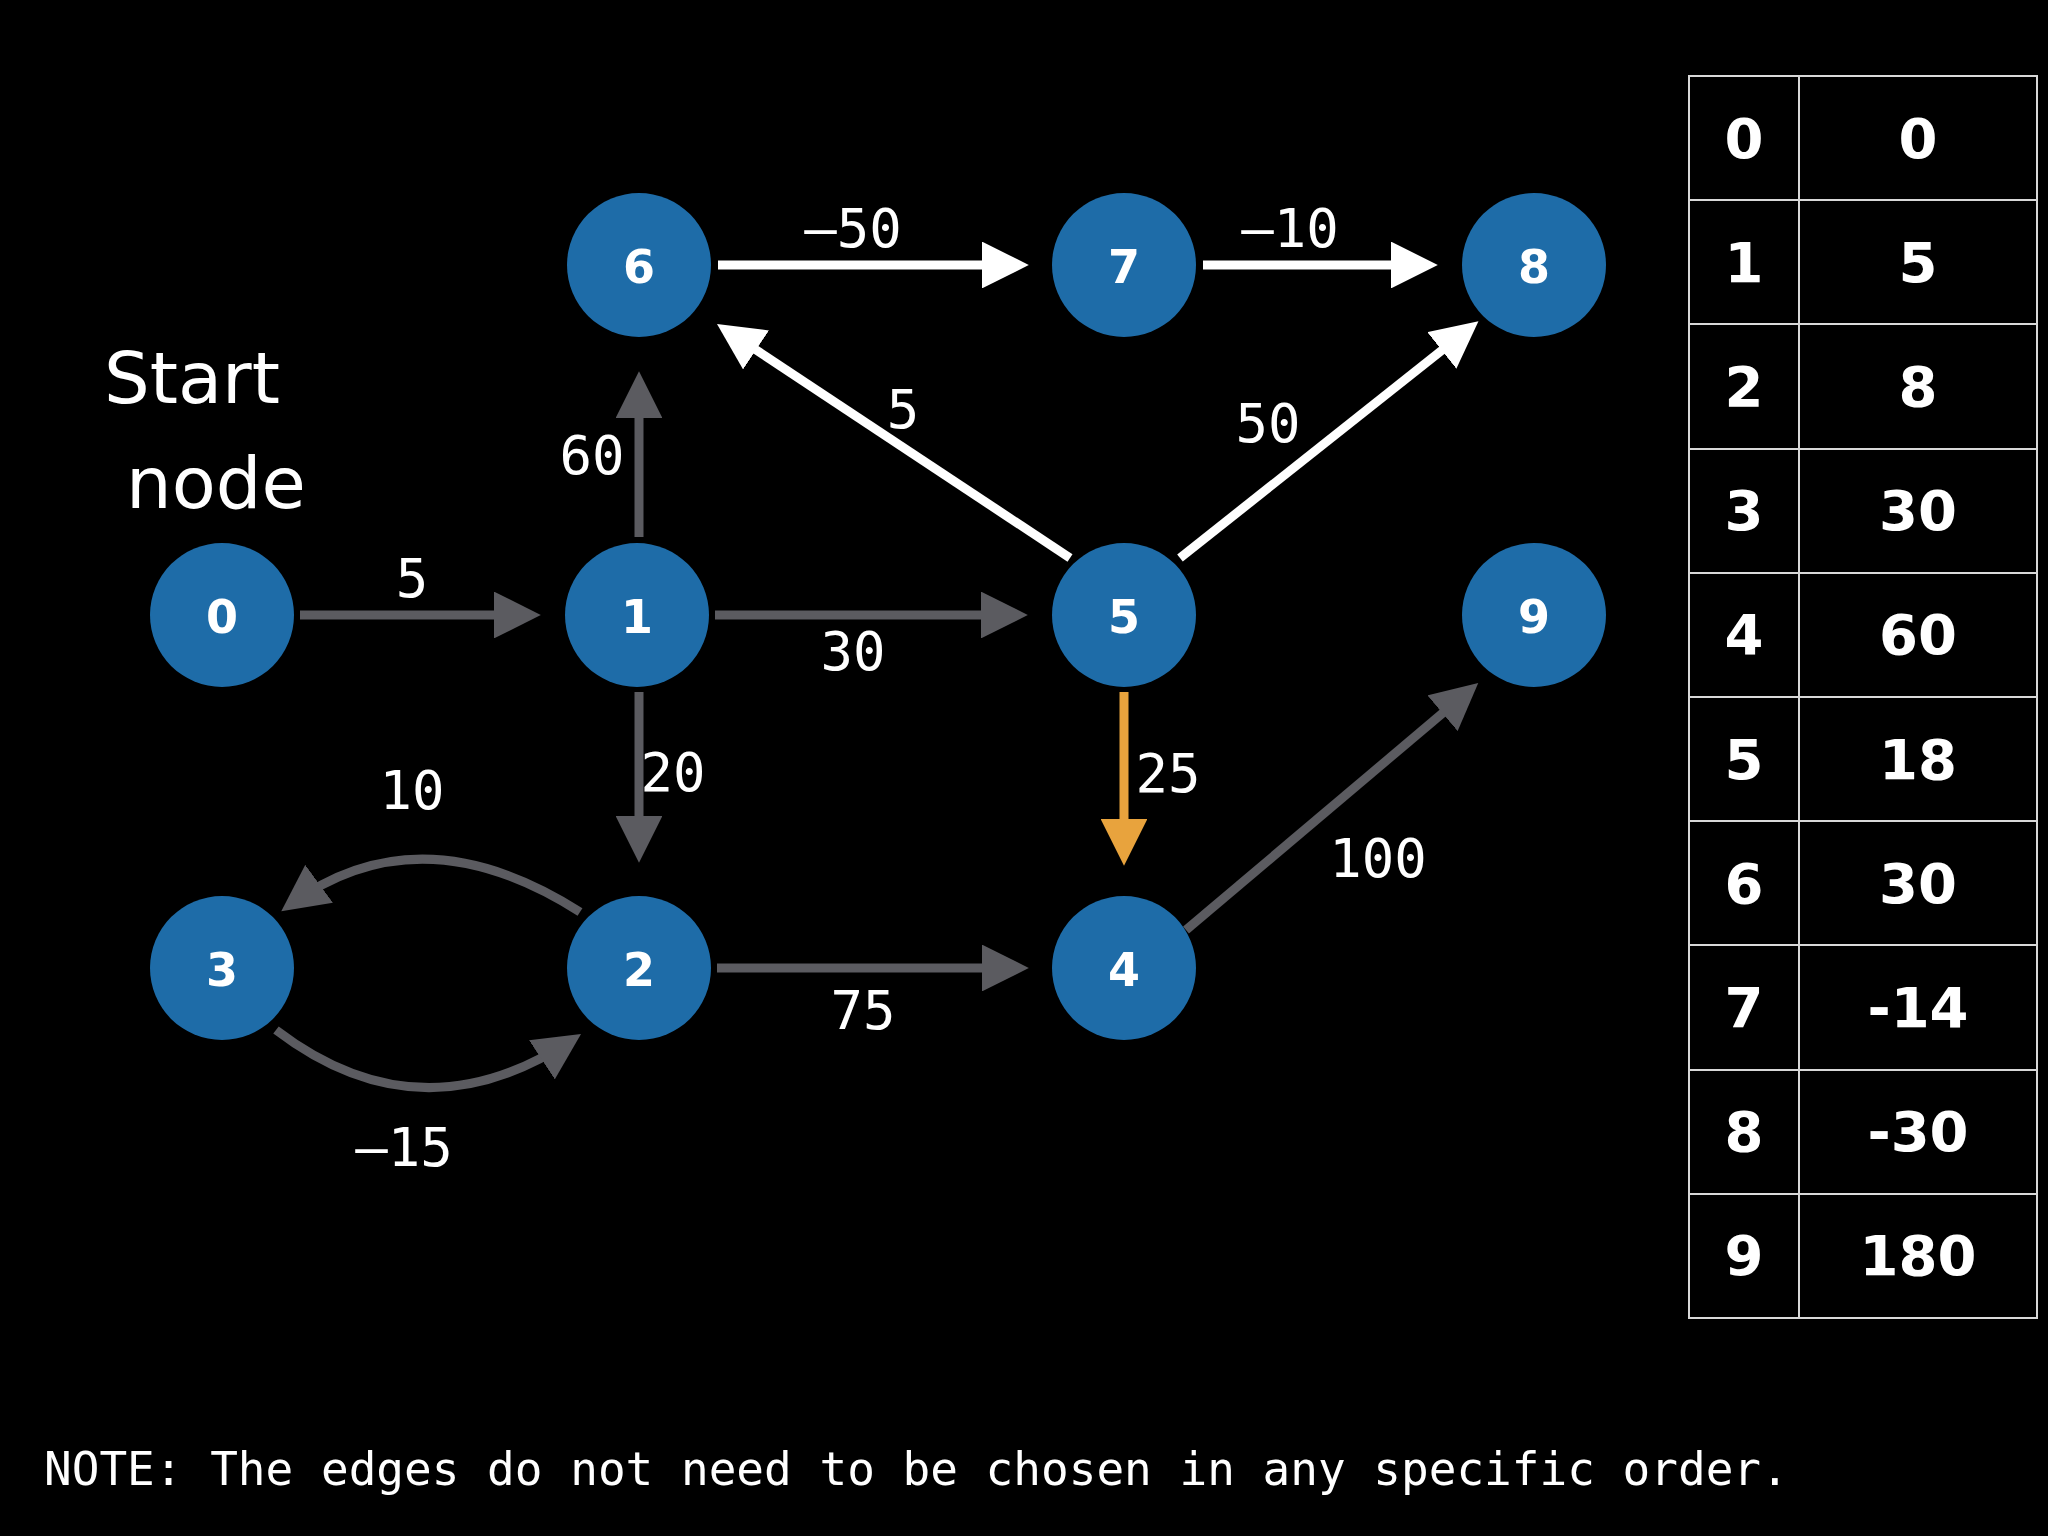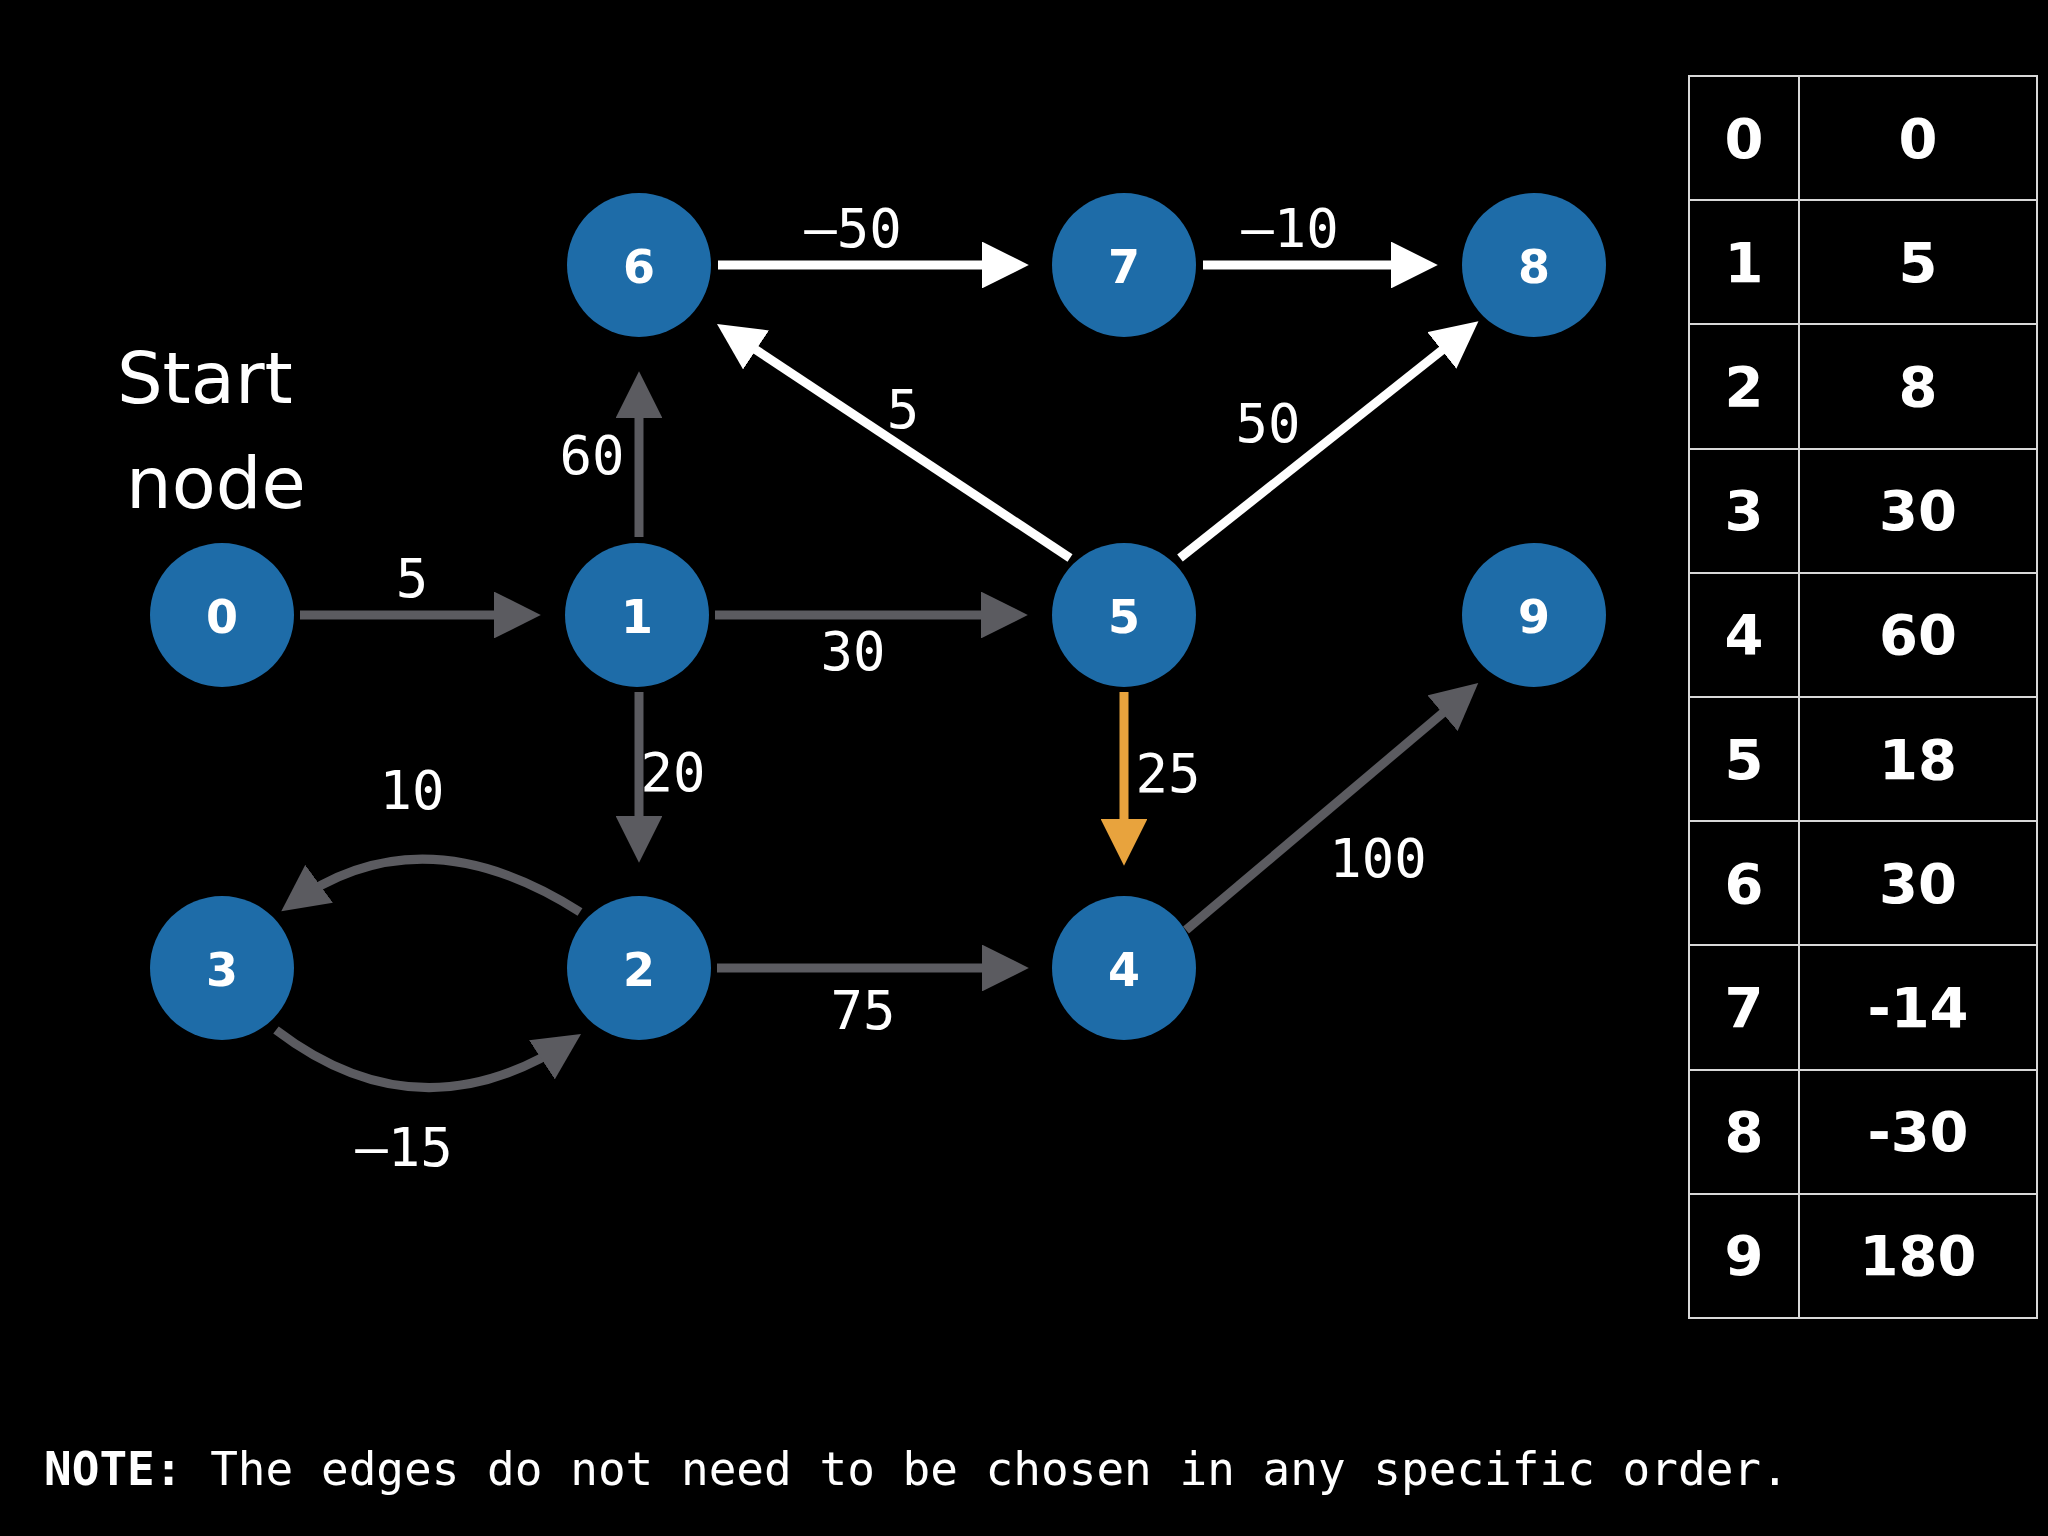--- a/index.html
+++ b/index.html
@@ -49,21 +49,21 @@
   }
   .start-label {
     position: absolute;
     color: #ffffff;
     font-family: "DejaVu Sans", sans-serif;
     font-size: 72px;
     line-height: 1.02;
     left: 104px;
     top: 342px;
     white-space: pre;
-    text-align: center;
+    text-align: left;
   }
   .start-label .l2 { display: block; padding-left: 22px; margin-top: 32px; }
   
   #dist-table {
     position: absolute;
     left: 1688px;
     top: 75px;
     width: 348px;
     height: 1222px;
     border-collapse: collapse;
@@ -84,21 +84,21 @@
   #dist-table td.c-val { width: 236px; }
   #note {
     position: absolute;
     left: 44px;
     top: 1442px;
     color: #ffffff;
     font-family: "DejaVu Sans Mono", monospace;
     font-size: 46px;
     white-space: pre;
   }
-  #note .note-bold { font-weight: bold; }
+  #note .note-bold { font-weight: normal; }
 </style>
 </head>
 <body>
 
 <div id="stage">
 
   <svg class="graph" viewBox="0 0 2048 1536">
     <defs>
       <marker id="ah-gray" markerWidth="5.2" markerHeight="5.2" refX="4.0" refY="2.6" orient="auto" markerUnits="strokeWidth">
         <path d="M0,0 L5.2,2.6 L0,5.2 z" fill="#5B5B60"></path>

